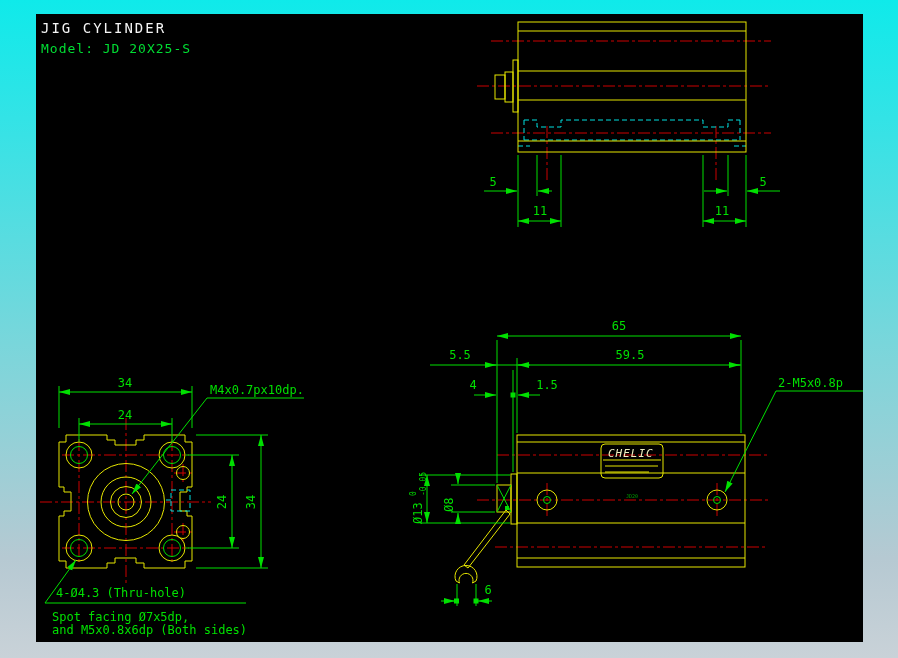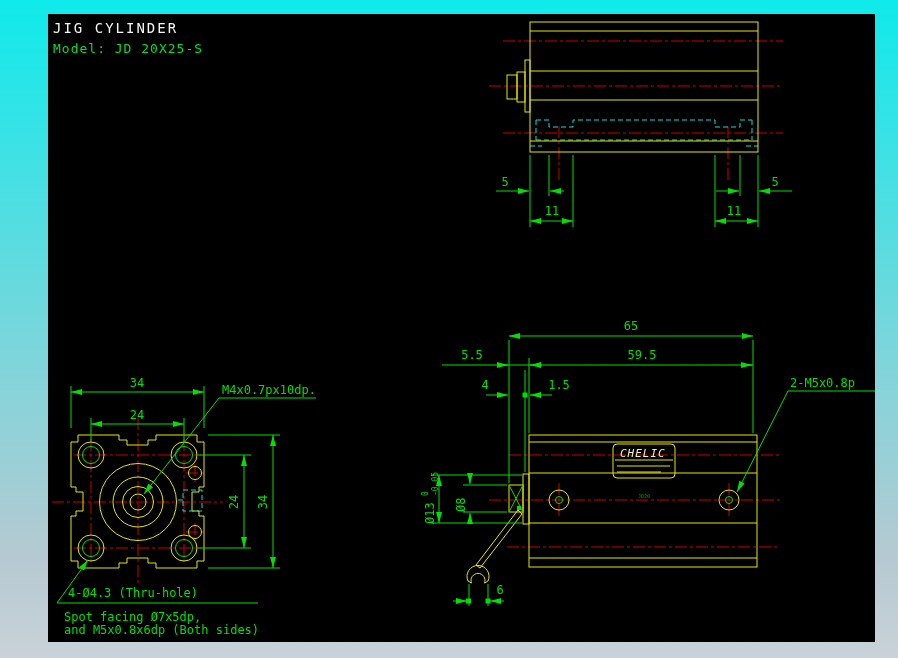--- a/index.html
+++ b/index.html
@@ -2,21 +2,21 @@
 <html><head>
 <meta charset="utf-8">
 <style>
   html,body{margin:0;padding:0;}
   .stage{
     position:relative;width:898px;height:658px;overflow:hidden;
     background:linear-gradient(180deg,#0feaea 0%,#33e3e6 18%,#7fd5da 55%,#b6c9d2 85%,#c9d2d8 100%);
     font-family:"DejaVu Sans Mono", monospace;
   }
   .cad-canvas{
-    position:absolute;left:48px;top:14px;width:827px;height:628px;background:#000;
+    position:absolute;left:36px;top:14px;width:827px;height:628px;background:#000;
   }
   svg text{font-family:"DejaVu Sans Mono", monospace;}
   .t-title{fill:#f5f5f5;font-size:14px;letter-spacing:2px;}
   .t-model{fill:#00dd33;font-size:13px;letter-spacing:1px;}
   .t-dim{fill:#00e000;font-size:12px;}
   .t-dim-s{fill:#00e000;font-size:8px;}
   .t-brand{fill:#f0f0c0;font-size:11px;font-style:italic;letter-spacing:1px;}
   .t-mark{fill:#00a000;font-size:5px;}
   .ln-y{stroke:#e6e600;stroke-width:1;fill:none;}
   .ln-g{stroke:#00e000;stroke-width:1;fill:none;}

